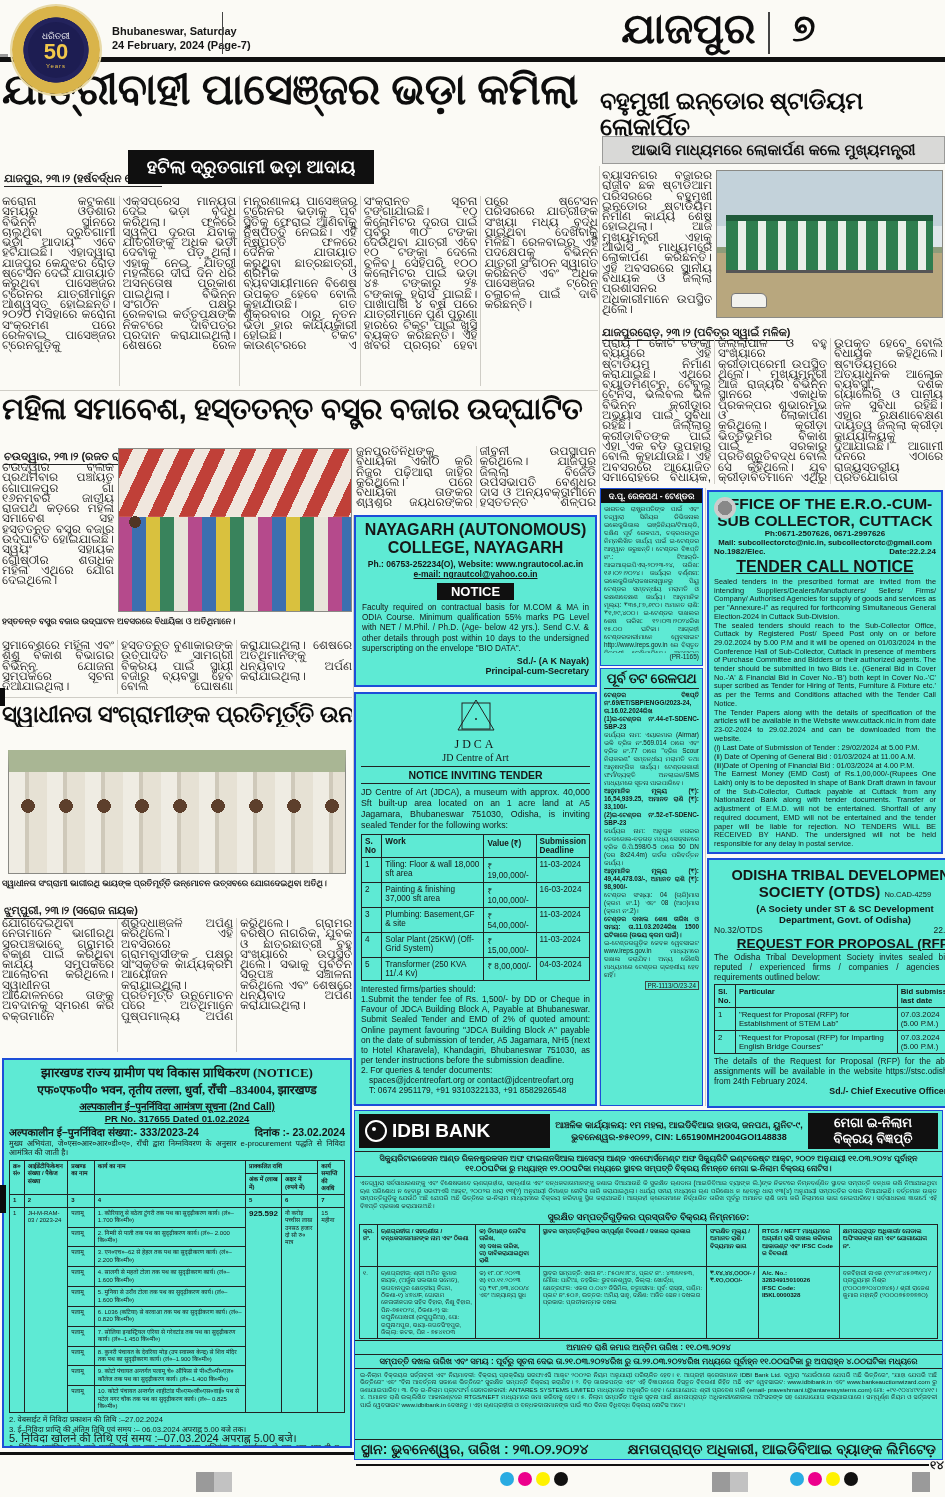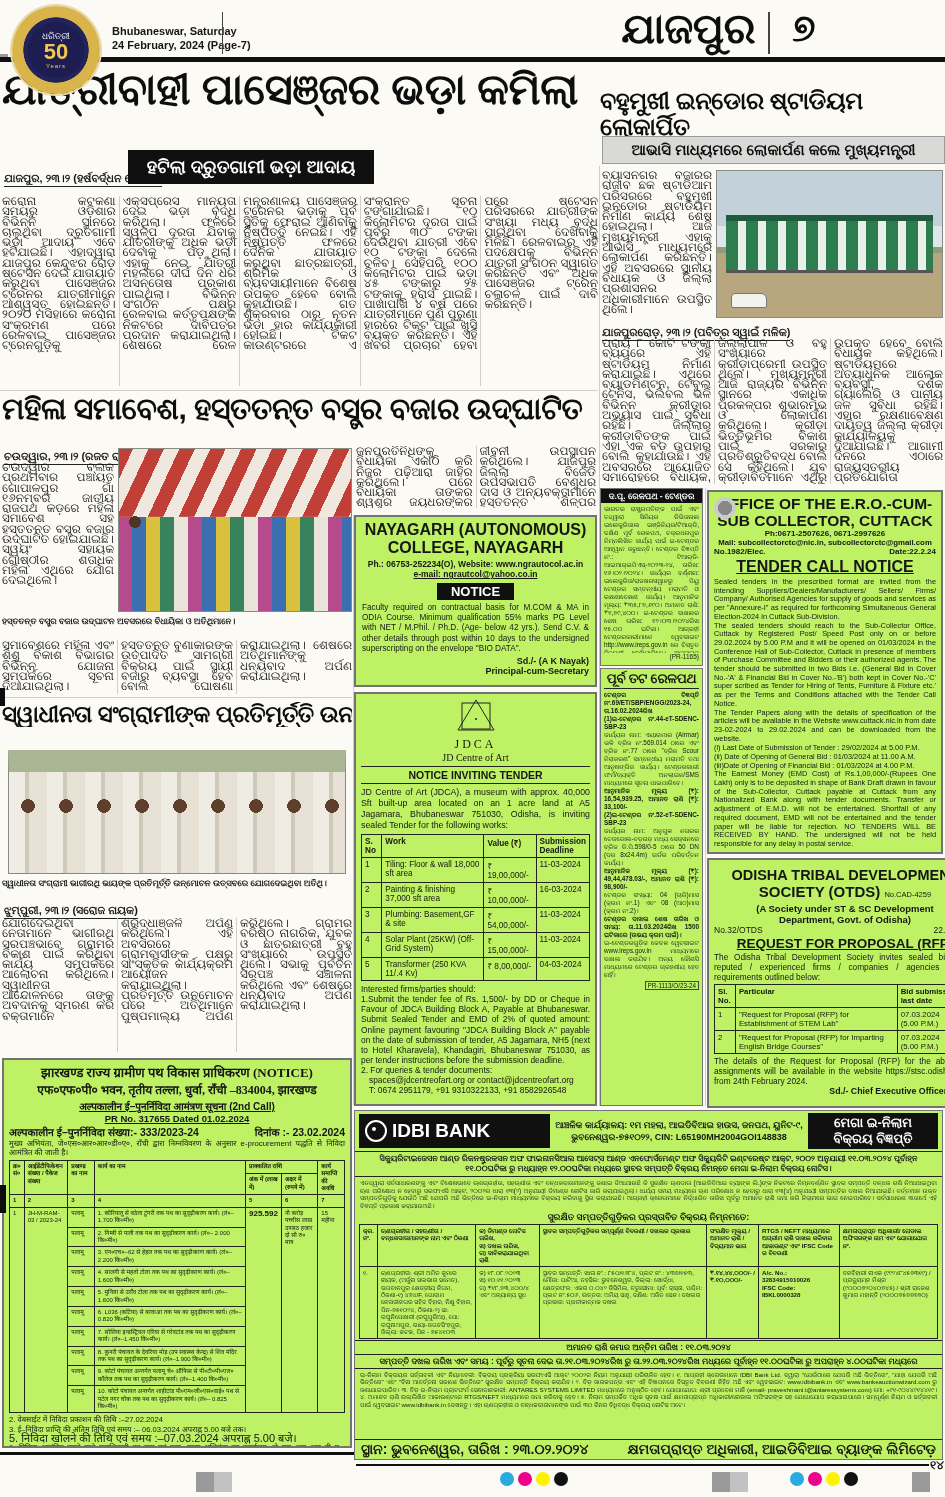--- a/index.html
+++ b/index.html
@@ -21,21 +21,21 @@
   .vrule{background:#444;width:1px;}
   .headline{font-weight:bold;color:#0d0d0d;letter-spacing:-0.5px;line-height:1.08;}
   .byline{font-weight:bold;font-size:11px;border-bottom:1px solid #222;display:inline-block;padding-bottom:1px;}
   .blackbar{background:#101010;color:#fff;font-weight:bold;display:flex;align-items:center;justify-content:center;}
   .graybar{background:#d9d9d7;color:#0d0d0d;font-weight:bold;display:flex;align-items:center;justify-content:center;border:1px solid #9a9a98;}
   .body8{font-size:12px;line-height:10.3px;}
   .body7{font-size:6.4px;line-height:8px;}
   .cols5{column-count:5;column-gap:7px;column-rule:1px solid #cfcdc6;}
   .cols3{column-count:3;column-gap:7px;column-rule:1px solid #cfcdc6;}
   .cols2{column-count:2;column-gap:7px;column-rule:1px solid #cfcdc6;}
-  .notice-box{border:2px solid #737373;background:#bef264;box-sizing:border-box;overflow:hidden;}
+  .notice-box{border:2px solid #1d4ed8;background:#5eead4;box-sizing:border-box;overflow:hidden;}
   .serif{font-family:"Liberation Serif",serif;}
   table.nt{border-collapse:collapse;width:100%;}
   table.nt th,table.nt td{border:1px solid #222;padding:2px 3px;vertical-align:top;text-align:left;}
   .caption{font-size:8.5px;font-weight:bold;line-height:10px;}
   
   .ph{border:1px solid #8a8a85;box-sizing:border-box;overflow:hidden;}
   .ph-stadium{background:linear-gradient(#c3d2da 0 38%,#dfe7ea 38% 52%,#8e9c7a 52% 56%,#b8a77e 56% 100%);}
   .ph-stadium .bld{position:absolute;left:4%;top:30%;width:92%;height:34%;
      background:repeating-linear-gradient(90deg,#2e7d4f 0 12px,#e9efe9 12px 20px);border-top:6px solid #1f5a3a;border-bottom:3px solid #555;}
   .ph-stadium .car{position:absolute;left:6%;bottom:6%;width:34px;height:13px;background:#f2f2ee;border-radius:4px 6px 2px 2px;border:1px solid #777;}

